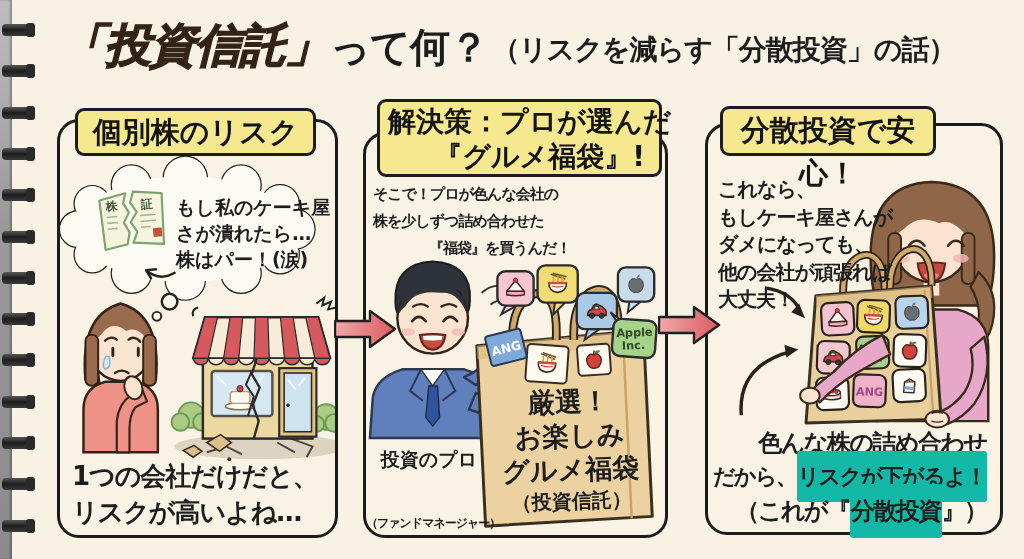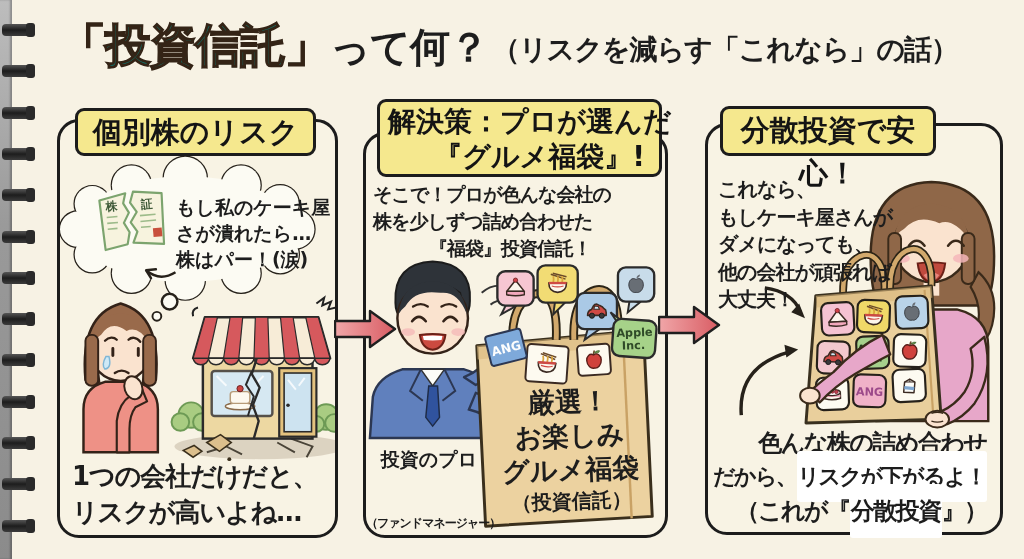--- a/index.html
+++ b/index.html
@@ -11,21 +11,21 @@
   .binding { position:absolute; left:0; top:0; width:44px; height:559px; }
   .binding::before { content:""; position:absolute; left:0; top:0; width:12px; height:559px;
       background:linear-gradient(180deg,#bdbdbd,#9a9a9a 40%,#8b8b8b); box-shadow:inset -2px 0 2px rgba(0,0,0,.25); }
   .coil { position:absolute; left:2px; width:33px; height:12px; border-radius:4px;
       background:linear-gradient(180deg,#565656,#1d1d1d 50%,#3c3c3c); }
   .coil::after { content:""; position:absolute; right:0; top:-1px; width:9px; height:14px;
       background:#2a2a2a; border-radius:3px; }
 
   
   .title { position:absolute; left:60px; top:6px; height:74px; display:flex; align-items:flex-end; white-space:nowrap; color:#1d1d1d; }
-  .t-term { font-size:46px; font-weight:700; color:#0f766e; -webkit-text-stroke:1.4px #342416; letter-spacing:-1px; line-height:70px; }
+  .t-term { font-size:46px; font-weight:700; color:#0f172a; -webkit-text-stroke:1.4px #342416; letter-spacing:-1px; line-height:70px;font-style:italic; }
   .t-question { font-size:40px; font-weight:700; line-height:66px; letter-spacing:-1px; }
   .t-sub { font-size:28px; font-weight:700; line-height:60px; letter-spacing:-1px; margin-left:4px; }
 
   
   .panel { position:absolute; border:3px solid #1c1c1c; border-radius:22px; background:#f8f3e4; }
   #panel1 { left:57px; top:119px; width:281px; height:419px; }
   #panel2 { left:363px; top:132px; width:305px; height:406px; }
   #panel3 { left:705px; top:123px; width:298px; height:412px; }
   .panel-header { position:absolute; background:#f5e88e; border:3px solid #1c1c1c; border-radius:9px;
       color:#141414; font-weight:700; text-align:center; z-index:5; }
@@ -36,32 +36,32 @@
 
   .scene { position:absolute; left:0; top:0; width:100%; height:100%; }
   .line { display:block; white-space:nowrap; }
   .txt { position:absolute; color:#1d1d1d; font-weight:700; z-index:4; }
 
   
   .p1-thought { left:116px; top:72px; font-size:19px; line-height:26px; }
   .p1-bottom { left:12px; top:336px; font-size:26px; line-height:36px; letter-spacing:-1px; }
 
   
-  .p2-intro { left:7px; top:46px; font-size:19px; line-height:27px; letter-spacing:-1px; }
+  .p2-intro { left:7px; top:46px; font-size:15px; line-height:27px; letter-spacing:-1px; }
   .p2-intro .line:nth-child(3) { padding-left:56px; }
   .p2-bag { left:118px; top:250px; width:172px; text-align:center; font-size:27px; line-height:34px; transform:rotate(-2deg); }
   .p2-bag .line:nth-child(4) { font-size:20px; line-height:28px; }
   .p2-manager { left:0px; top:312px; width:126px; text-align:center; font-size:19px; line-height:24px; }
   .p2-manager .line:nth-child(2) { font-size:12px; letter-spacing:-1px;margin-top:40px; }
 
   
   .p3-body { left:10px; top:50px; font-size:20px; line-height:27.5px; letter-spacing:-1px; }
   .p3-bottom { left:5px; top:300px; font-size:24px; line-height:34px; letter-spacing:-1.5px;text-align:right; }
   .p3-bottom .l2 { font-size:22px; }
-  .hl { background:#ffffff; border-radius:3px; padding:13px 1px; }
+  .hl { background:#14b8a6; border-radius:3px; padding:13px 1px; }
 
   .flow-arrow { position:absolute; z-index:6; }
 </style>
 </head>
 <body>
 
 <svg width="0" height="0" style="position:absolute" aria-hidden="true">
   <defs>
     <linearGradient id="arrowGrad" x1="0" y1="0" x2="1" y2="0">
       <stop offset="0" stop-color="#f0a6a8"></stop>
@@ -127,21 +127,21 @@
       <div class="coil" style="top: 354.4px;"></div>
       <div class="coil" style="top: 395.7px;"></div>
       <div class="coil" style="top: 437px;"></div>
       <div class="coil" style="top: 478.3px;"></div>
       <div class="coil" style="top: 519.6px;"></div>
     </div>
 
   <div class="title">
     <span class="t-term">「投資信託」</span>
     <span class="t-question">って何？</span>
-    <span class="t-sub">（リスクを減らす「これなら」の話）</span>
+    <span class="t-sub">（リスクを減らす「分散投資」の話）</span>
   </div>
 
   <section class="panel" id="panel1">
     <div class="panel-header">個別株のリスク</div>
 
     <svg class="scene" viewBox="0 0 281 419">
 
       <g>
         <g stroke="#26211a" stroke-width="2.5" fill="#fcfbf3">
           <circle cx="240" cy="108" r="20"></circle>
@@ -353,21 +353,21 @@
           <rect width="44" height="38" rx="8" fill="#a6d289" stroke="#2b2b2b" stroke-width="2.4"></rect>
           <text x="22" y="17" font-size="11.5" font-weight="700" fill="#2f4a28" text-anchor="middle" transform="rotate(-6 22 15)">Apple</text>
           <text x="22" y="30" font-size="11.5" font-weight="700" fill="#2f4a28" text-anchor="middle" transform="rotate(-6 22 28)">Inc.</text>
         </g>
       </g>
     </svg>
 
     <div class="txt p2-intro">
       <span class="line">そこで！プロが色んな会社の</span>
       <span class="line">株を少しずつ詰め合わせた</span>
-      <span class="line">『福袋』投資信託！</span>
+      <span class="line">『福袋』を買うんだ！</span>
     </div>
     <div class="txt p2-bag">
       <span class="line">厳選！</span>
       <span class="line">お楽しみ</span>
       <span class="line">グルメ福袋</span>
       <span class="line">（投資信託）</span>
     </div>
     <div class="txt p2-manager">
       <span class="line">投資のプロ</span>
       <span class="line">（ファンドマネージャー）</span>

